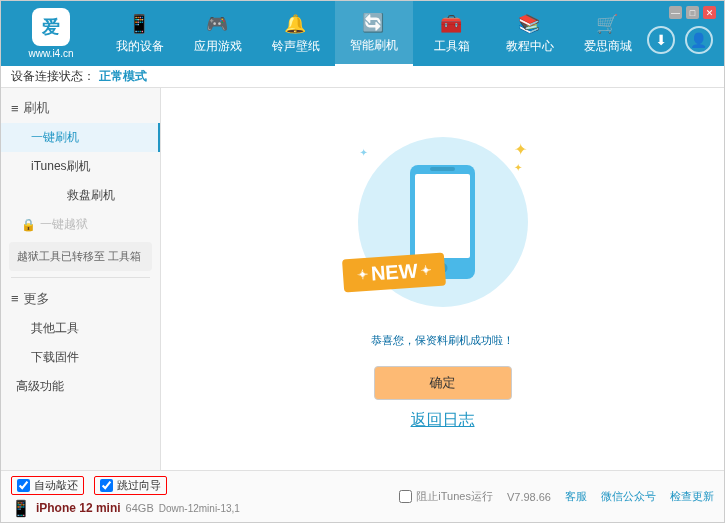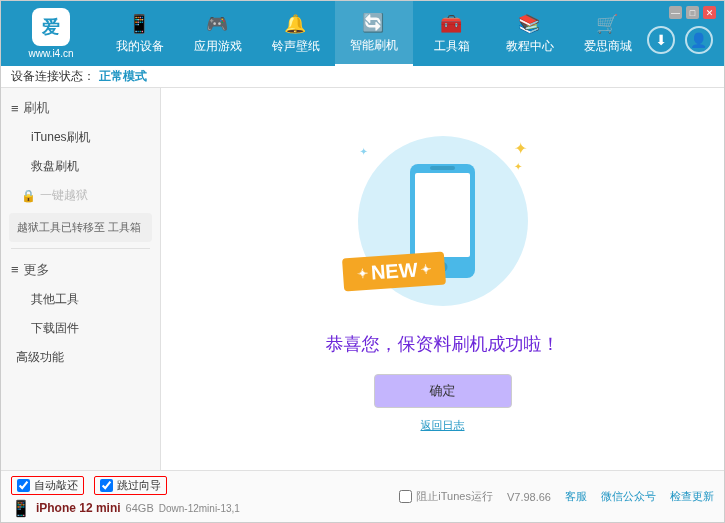--- a/index.html
+++ b/index.html
@@ -76,22 +76,23 @@
 
   <div style="display:flex;flex:1;overflow:hidden;">
 
     <div style="width:160px;background:#f7f7f7;border-right:1px solid #e0e0e0;padding:5px 0;overflow-y:auto;flex-shrink:0;">
 
       <div style="display:flex;align-items:center;gap:5px;padding:6px 10px;font-size:13px;color:#555;">
         <span>≡</span>
         <span>刷机</span>
       </div>
 
+      <div style="padding:6px 15px 6px 30px;font-size:12px;color:#2196c4;cursor:pointer;background:#e8f4fb;border-right:2px solid #2196c4;">一键刷机</div>
       <div style="padding:6px 15px 6px 30px;font-size:12px;color:#444;cursor:pointer;">iTunes刷机</div>
-      <div style="padding:6px 15px 6px 30px;font-size:12px;color:#444;cursor:pointer;">救盘刷机</div>
+      <div style="padding:6px 15px 6px 30px;font-size:12px;color:#444;cursor:pointer;margin-left:36px;">救盘刷机</div>
 
       <div style="padding:6px 15px 6px 20px;font-size:12px;color:#bbb;display:flex;align-items:center;gap:4px;">
         <span>🔒</span>
         <span>一键越狱</span>
       </div>
 
       <div style="background:#efefef;margin:3px 8px;padding:6px 8px;border-radius:4px;font-size:11px;color:#666;line-height:1.5;">越狱工具已转移至
 工具箱</div>
 
       <hr style="border:none;border-top:1px solid #e0e0e0;margin:6px 10px;">
@@ -123,25 +124,25 @@
         <div style="position:absolute;bottom:28px;left:-5px;background:#f5a623;color:#fff;font-weight:bold;font-size:20px;padding:5px 14px;border-radius:4px;transform:rotate(-4deg);display:flex;align-items:center;gap:3px;">
           <span style="color:#fff;font-size:13px;">✦</span>
           <span>NEW</span>
           <span style="color:#fff;font-size:13px;">✦</span>
         </div>
 
         <div style="position:absolute;top:15px;right:10px;color:#f5c842;font-size:16px;line-height:1;">✦<br><span style="font-size:10px;">✦</span></div>
         <div style="position:absolute;top:20px;left:12px;color:#8dd4f0;font-size:10px;">✦</div>
       </div>
 
-      <div style="font-size:18px;color:#6d28d9;margin-top:16px;">恭喜您，保资料刷机成功啦！</div>
+      <div style="font-size:11px;color:#0369a1;margin-top:16px;">恭喜您，保资料刷机成功啦！</div>
 
-      <button style="margin-top:18px;padding:7px 55px;background:#c4b5fd;border:1px solid #ccc;border-radius:4px;font-size:13px;color:#333;cursor:pointer;font-family:inherit;">确定</button>
+      <button style="margin-top:18px;padding:7px 55px;background:#fdba74;border:1px solid #ccc;border-radius:4px;font-size:13px;color:#333;cursor:pointer;font-family:inherit;">确定</button>
 
-      <span style="margin-top:10px;font-size:11px;color:#2196c4;cursor:pointer;text-decoration:underline;">返回日志</span>
+      <span style="margin-top:10px;font-size:16px;color:#2196c4;cursor:pointer;text-decoration:underline;">返回日志</span>
     </div>
   </div>
 
   <div style="height:52px;background:#fafafa;border-top:1px solid #e0e0e0;display:flex;align-items:center;padding:0 10px;flex-shrink:0;">
 
     <div style="display:flex;flex-direction:column;gap:4px;">
       <div style="display:flex;gap:10px;align-items:center;">
         <label style="display:flex;align-items:center;gap:4px;font-size:11px;color:#333;cursor:pointer;border:1px solid #f00;padding:1px 5px;border-radius:2px;">
           <input type="checkbox" checked="" style="">
           <span>自动敲还</span>

